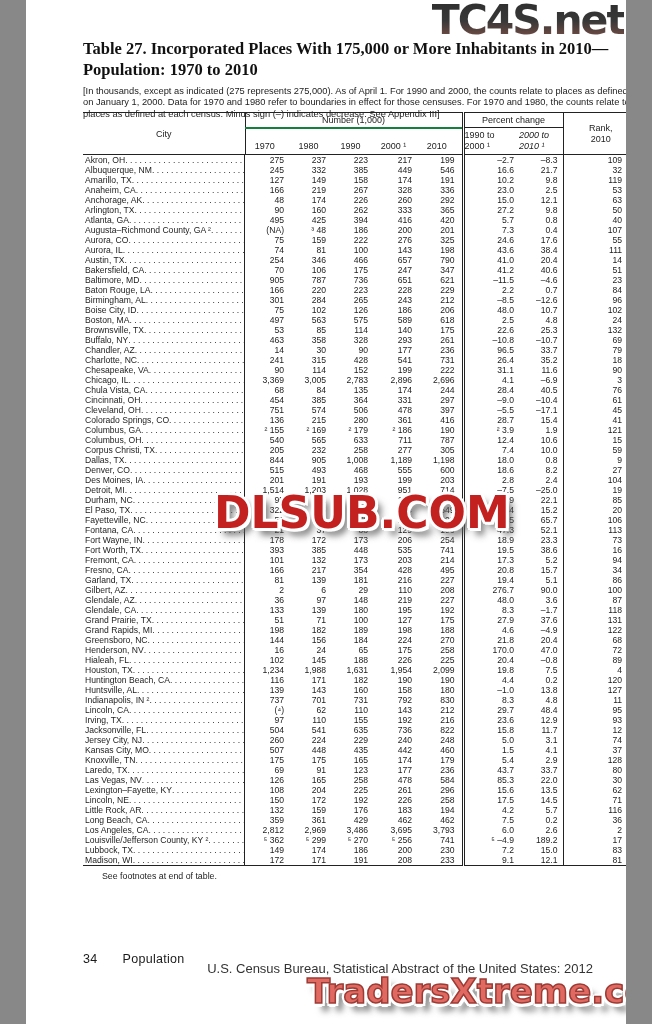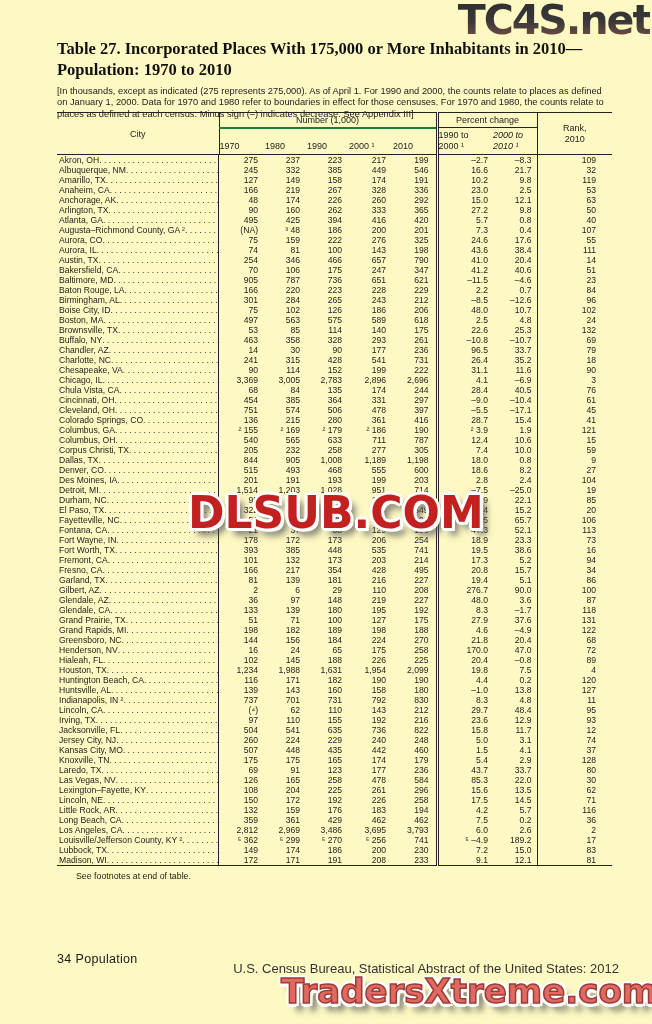--- a/index.html
+++ b/index.html
@@ -1,58 +1,58 @@
 <!DOCTYPE html>
 <html><head>
 <meta charset="utf-8">
 <style>
   * { margin:0; padding:0; box-sizing:border-box; }
   html,body { background:#888; }
   .page {
-    position:relative; width:652px; height:1024px; background:#fef9c3;
+    position:relative; width:600px; height:1024px; background:#ffffff;
     font-family:"Liberation Sans", sans-serif; color:#1c1c1c; overflow:hidden;
     margin:0 auto;
   }
   .title { position:absolute; left:57px; top:38px; width:580px;
     font-family:"Liberation Serif", serif; font-weight:bold; font-size:16.5px;
     line-height:21px; color:#111; }
   .title div { white-space:nowrap; }
   .note { position:absolute; left:57px; top:86px; width:556px;
     font-size:9.3px; line-height:11.3px; color:#222; }
 
   
   .tbl-wrap { position:absolute; left:57px; top:112px; }
   table { border-collapse:collapse; table-layout:fixed; width:555px;
     border-top:1px solid #222; border-bottom:1px solid #222; }
   th { font-weight:normal; font-size:9px; color:#1c1c1c; }
   td { font-size:8.6px; height:10px; line-height:10px; padding:0; white-space:nowrap; overflow:hidden; }
   .h-city { width:162px; text-align:center; vertical-align:middle; border-right:1px solid #222; }
   .h-number { border-bottom:2px solid #15803d; border-right:3px double #222; text-align:center; height:15px; vertical-align:middle; }
   .h-pct { border-bottom:1px solid #222; border-right:1px solid #222; text-align:center; height:15px; vertical-align:middle; }
   .h-rank { text-align:center; vertical-align:middle; line-height:11px; }
-  .h-year { text-align:left; vertical-align:bottom; padding:2px 7px 3px 0; height:22px; }
+  .h-year { text-align:center; vertical-align:bottom; padding:2px 7px 3px 0; height:22px; }
   .h-2line { text-align:left; vertical-align:bottom; padding:2px 2px 3px 0; line-height:10.5px; }
   thead tr:last-child th, .h-city, .h-rank { border-bottom:1px solid #222; }
   .bend { border-right:3px double #222 !important; }
   .bsingle { border-right:1px solid #222 !important;font-style:italic; }
   td.c0 { border-right:1px solid #222; }
   td.c5 { border-right:3px double #222; }
   td.c7 { border-right:1px solid #222; }
   td.num { text-align:right; }
   td.c1,td.c2,td.c3,td.c4,td.c5 { padding-right:7px; }
   td.c6,td.c7 { padding-right:5px; }
   td.c8 { padding-right:16px; }
   .city-cell { display:flex; padding-left:2px; }
   .city-name { flex:0 0 auto; }
   .leader { flex:1 1 auto; overflow:hidden; white-space:nowrap; color:#2a2a2a; }
   .leader::after { content:" . . . . . . . . . . . . . . . . . . . . . . . . . . . . . . . . . . . . . . . . . . . ."; }
 
   .see-foot { position:absolute; left:76px; top:871px; font-size:8.8px; color:#222; }
   .page-foot { position:absolute; left:57px; top:952px; font-size:12.5px; color:#1a1a1a; letter-spacing:0.3px; }
-  .page-foot .sec { margin-left:4px; }
+  .page-foot .sec { margin-left:25px; }
   .source { position:absolute; right:33px; top:961px; font-size:13px; color:#333; }
 
   
   .wm { position:absolute; font-family:"DejaVu Sans", sans-serif; font-weight:900; z-index:5; }
   .wm-top { top:-4px; right:2px; font-size:41px; letter-spacing:-2px;
     background:linear-gradient(180deg,#2d2d2d 0%,#383838 52%,#6b4a43 82%,#96655a 100%);
     -webkit-background-clip:text; background-clip:text; color:transparent; }
   .wm-mid { top:487px; left:188px; font-size:44px; letter-spacing:0px; color:#c32020;
     text-shadow:
       -3px 0 0 #fff, 3px 0 0 #fff, 0 -3px 0 #fff, 0 3px 0 #fff,

